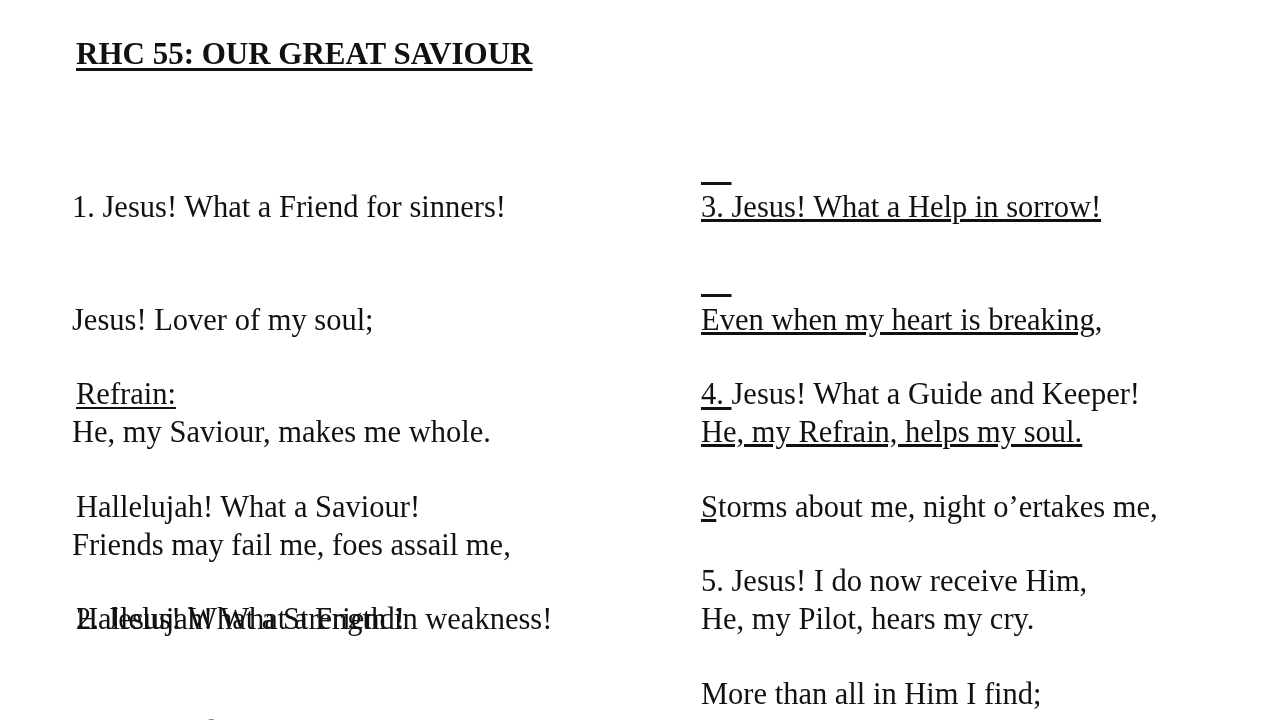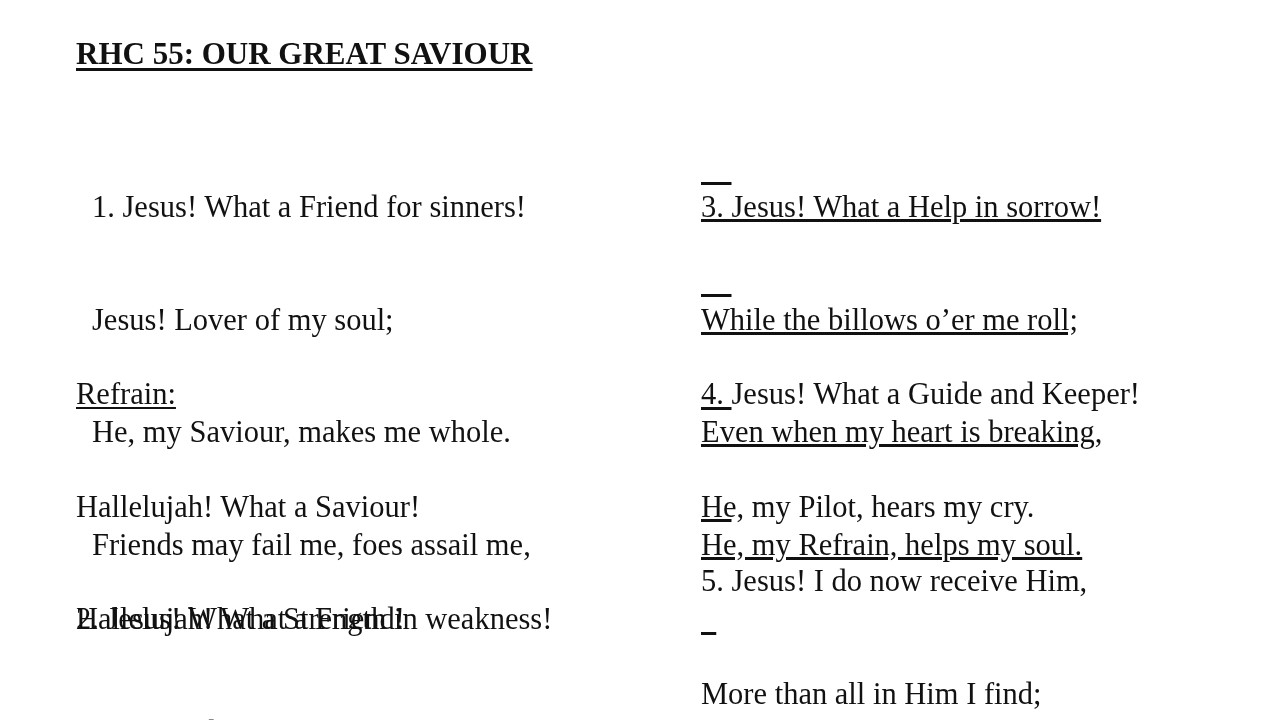--- a/index.html
+++ b/index.html
@@ -46,21 +46,21 @@
       text-underline-offset: 3px;
     }
   </style>
 </head>
 <body>
 
 <div class="page">
 
   <div class="title">RHC 55: OUR GREAT SAVIOUR</div>
 
-  <div class="block" style="left:92px; top:114px;">
+  <div class="block" style="left:72px; top:114px;">
     <span class="line">1. Jesus! What a Friend for sinners!</span>
     <span class="line">Jesus! Lover of my soul;</span>
     <span class="line">He, my Saviour, makes me whole.</span>
     <span class="line">Friends may fail me, foes assail me,</span>
   </div>
 
   <div class="block" style="left:76px; top:301px;">
     <span class="line"><span class="refrain-label">Refrain:</span></span>
     <span class="line">Hallelujah! What a Saviour!</span>
     <span class="line">Hallelujah! What a Friend!</span>
@@ -70,27 +70,27 @@
 
   <div class="block" style="left:76px; top:526px;">
     <span class="line">2. Jesus! What a Strength in weakness!</span>
     <span class="line"> Let me hide myself in Him;</span>
     
     
   </div>
 
   <div class="block" style="left:701px; top:114px;text-decoration:underline;">
     <span class="line">3. Jesus! What a Help in sorrow!</span>
-    <span class="line">While the billows o’er me roll;</span>
     <span class="line">Even when my heart is breaking,</span>
     <span class="line">He, my Refrain, helps my soul.</span>
   </div>
 
   <div class="block" style="left:701px; top:301px;">
     <span class="line">4. Jesus! What a Guide and Keeper!</span>
+    <span class="line">Storms about me, night o’ertakes me,</span>
     <span class="line">He, my Pilot, hears my cry.</span>
   </div>
 
   <div class="block" style="left:701px; top:488px;">
     <span class="line">5. Jesus! I do now receive Him,</span>
     <span class="line">More than all in Him I find;</span>
     
     
   </div>
 

